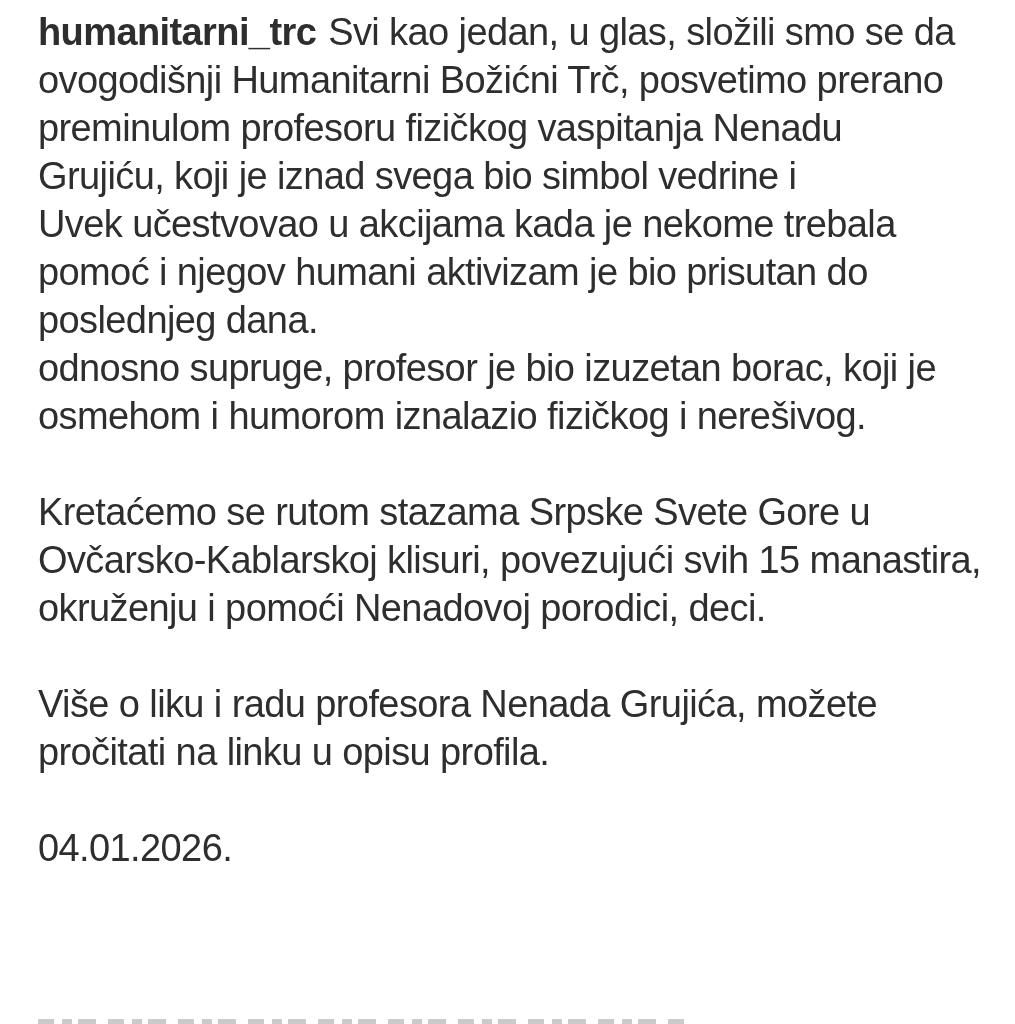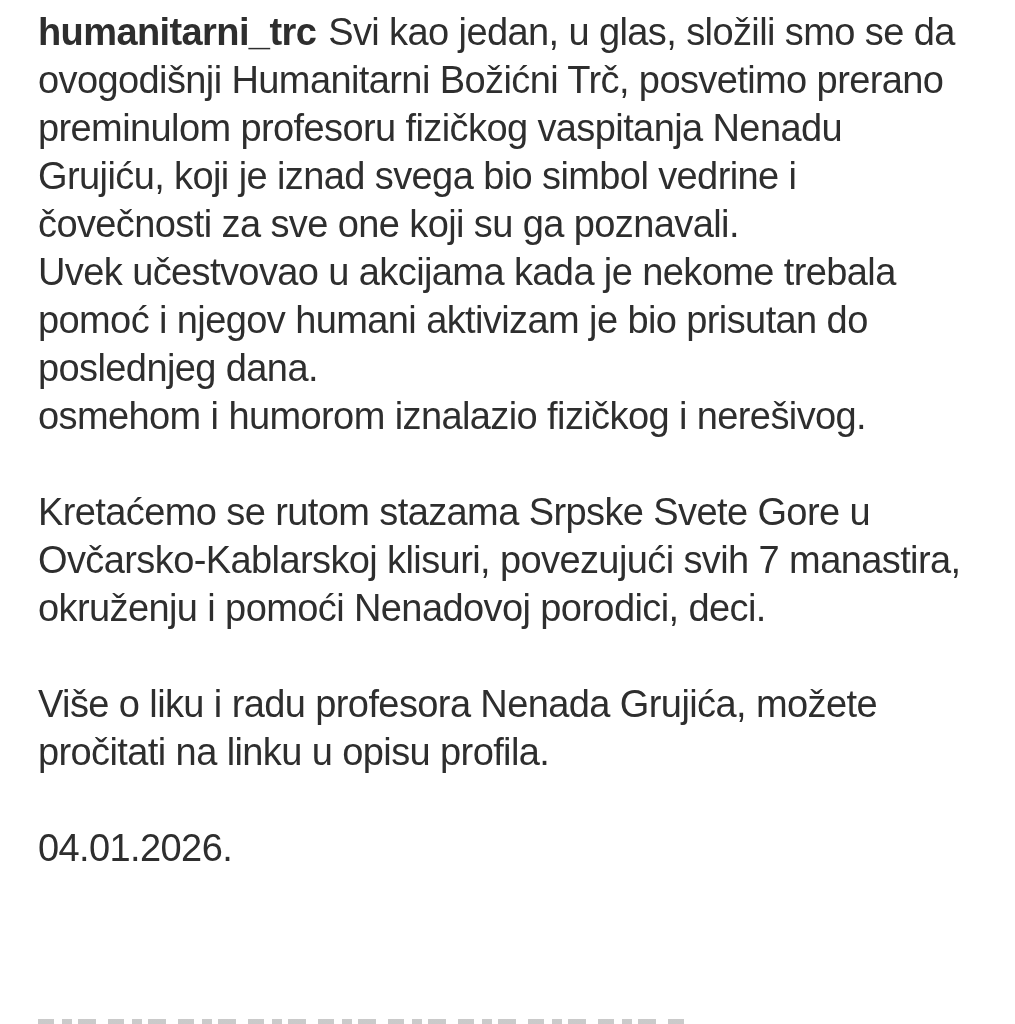--- a/index.html
+++ b/index.html
@@ -56,28 +56,28 @@
 <body>
 
 <div class="caption">
   <div class="line">
     <span class="username">humanitarni_trc</span><span>Svi kao jedan, u glas, složili smo se da</span>
   </div>
   <div>
       <div class="line">ovogodišnji Humanitarni Božićni Trč, posvetimo prerano</div>
       <div class="line">preminulom profesoru fizičkog vaspitanja Nenadu</div>
       <div class="line">Grujiću, koji je iznad svega bio simbol vedrine i</div>
-      <div class="line">čovečnosti za sve one koji su ga poznavali.</div>
       <div class="line">Uvek učestvovao u akcijama kada je nekome trebala</div>
       <div class="line">pomoć i njegov humani aktivizam je bio prisutan do</div>
       <div class="line">poslednjeg dana.</div>
+      <div class="line">odnosno supruge, profesor je bio izuzetan borac, koji je</div>
       <div class="line">osmehom i humorom iznalazio fizičkog i nerešivog.</div>
       <div class="line blank"></div>
       <div class="line">Kretaćemo se rutom stazama Srpske Svete Gore u</div>
-      <div class="line">Ovčarsko-Kablarskoj klisuri, povezujući svih 7 manastira,</div>
+      <div class="line">Ovčarsko-Kablarskoj klisuri, povezujući svih 15 manastira,</div>
       <div class="line">okruženju i pomoći Nenadovoj porodici, deci.</div>
       <div class="line blank"></div>
       <div class="line">Više o liku i radu profesora Nenada Grujića, možete</div>
       <div class="line">pročitati na linku u opisu profila.</div>
       <div class="line blank"></div>
       <div class="line">04.01.2026.</div>
     </div>
 </div>
 
 <div class="cutoff-row"></div>

